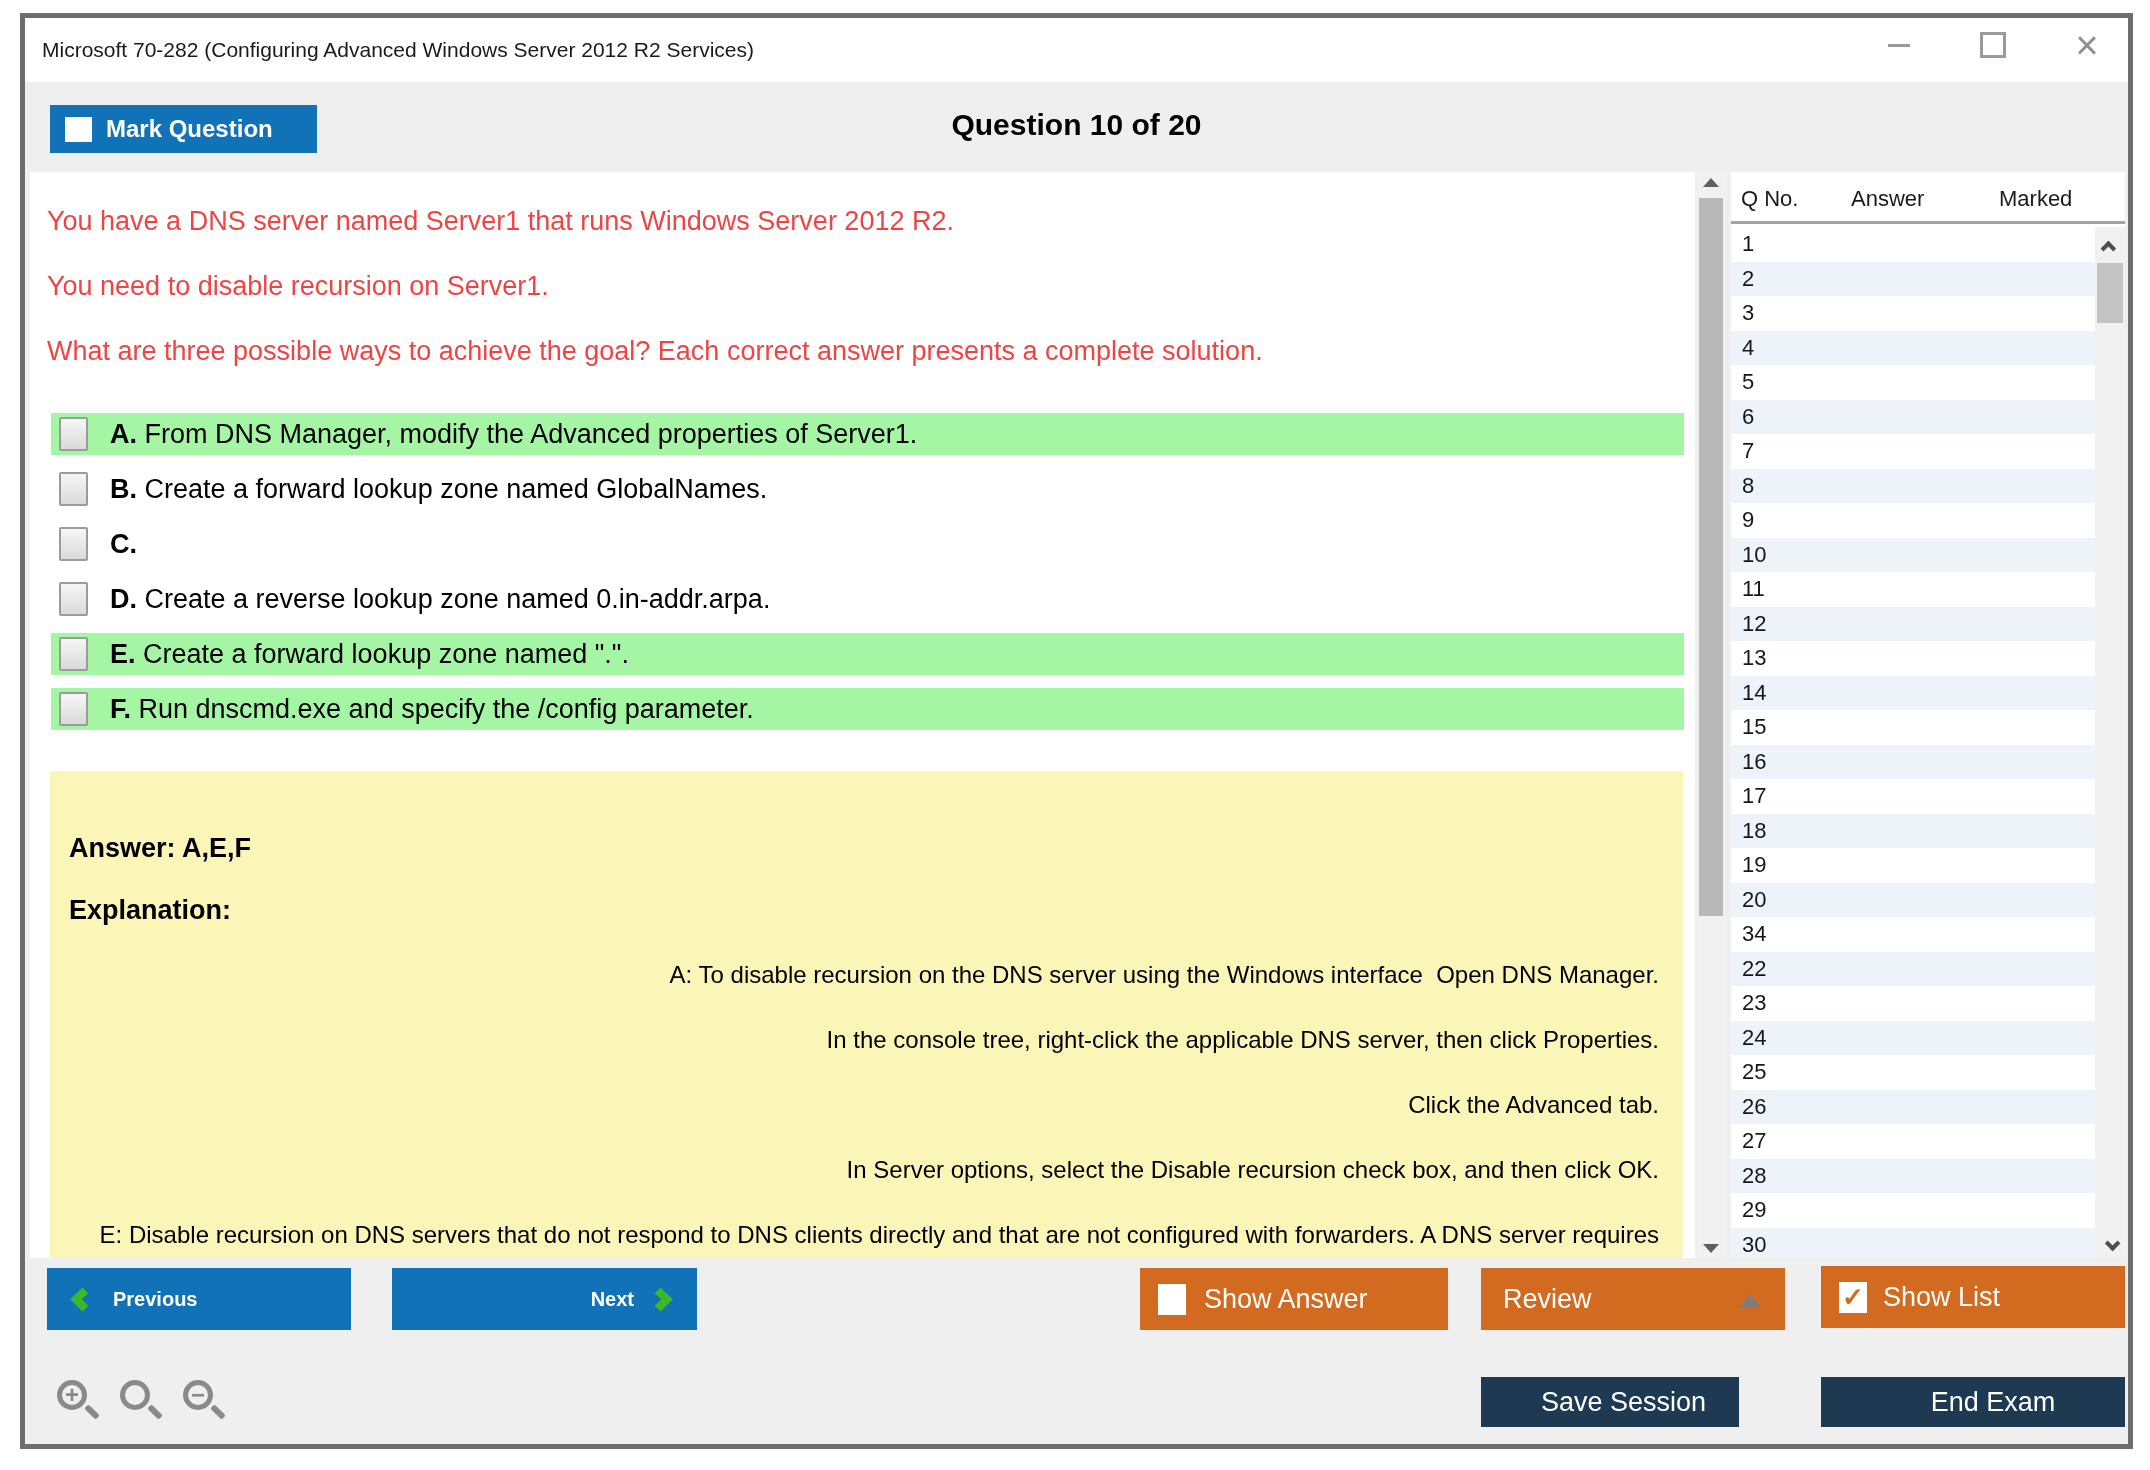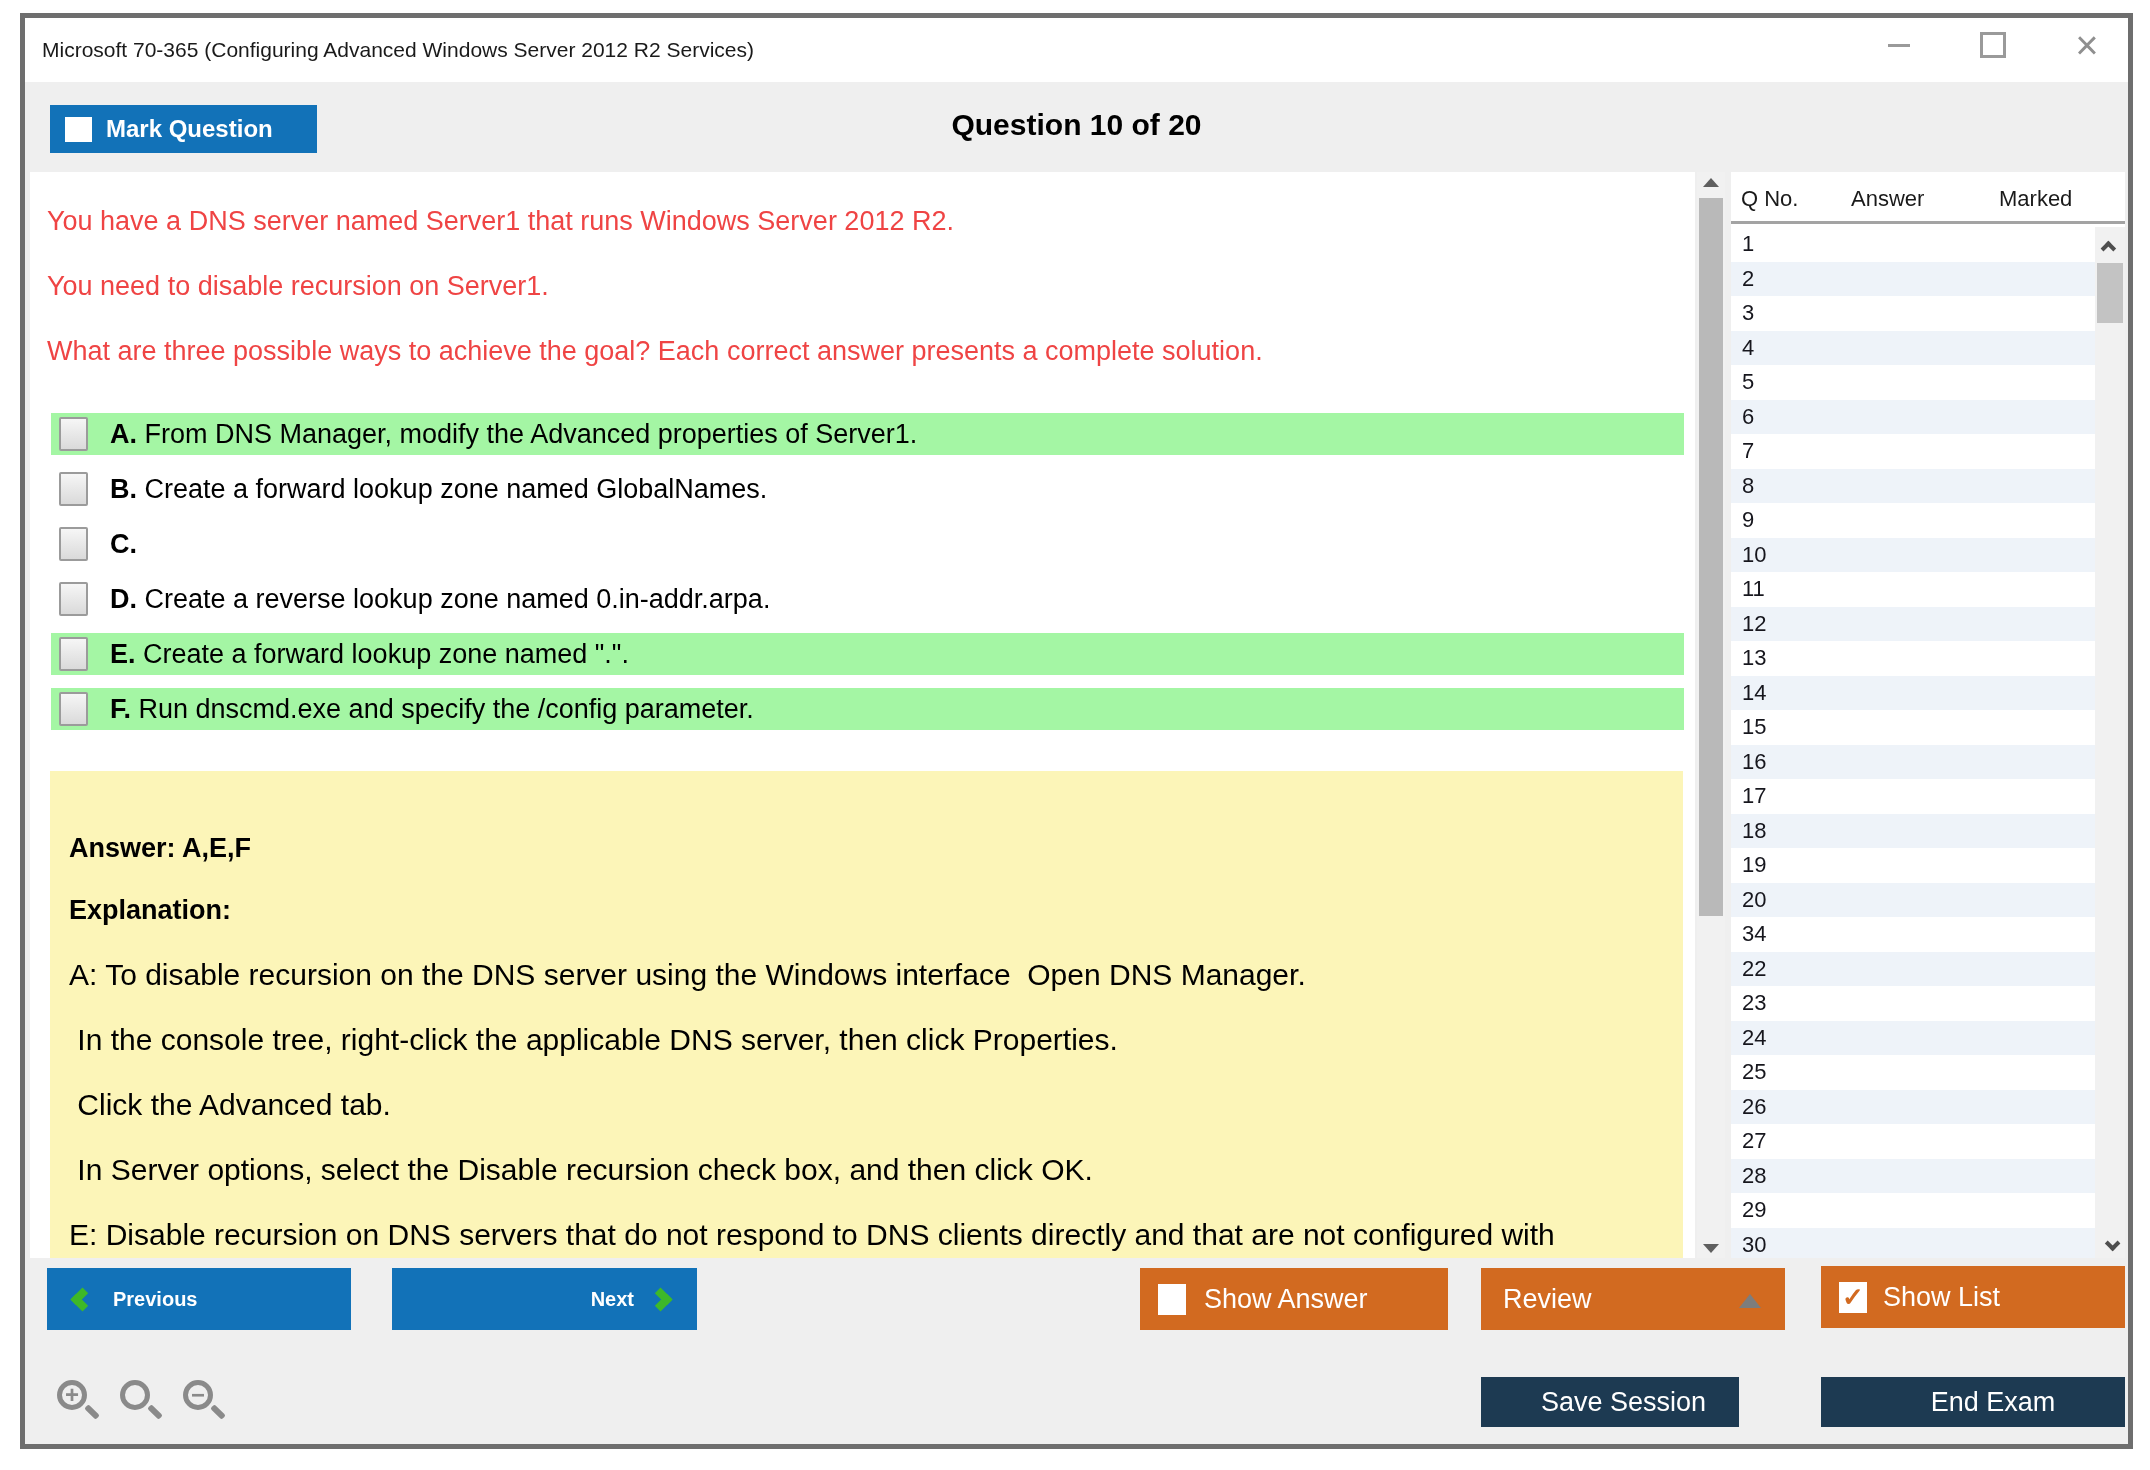--- a/index.html
+++ b/index.html
@@ -33,21 +33,21 @@
   .options-wrap { margin:44px 0 0 21px; width:1633px; }
   .opt-row { height:42px; margin-bottom:13px; display:flex; align-items:center; background:#ffffff; cursor:pointer; }
   .opt-row.green { background:#a4f6a4; }
   .opt-checkbox { width:29px; height:34px; margin-left:8px; border:2px solid #9b9b9b; border-radius:2px;
                   background:linear-gradient(#f6f6f6,#dadada); flex:none; }
   .opt-letter { font-weight:bold; font-size:27px; margin-left:22px; white-space:pre; }
   .opt-text { font-size:27px; white-space:pre; }
 
   .answer-box { margin:41px 0 0 20px; width:1633px; height:700px; background:#fcf5b8; padding:62px 24px 0 19px; }
   .answer-box .ab-bold { font-weight:bold; font-size:27px; margin-bottom:31px; }
-  .answer-box p.expl { font-size:30px; line-height:35px; margin:0 0 30px 0; white-space:pre-wrap; }
+  .answer-box p.expl { font-size:24px; line-height:35px; margin:0 0 30px 0; white-space:pre-wrap;text-align:right; }
 
   
   .main-scroll { position:absolute; left:1672px; top:154px; width:28px; height:1086px; background:#f1f1f1; }
   .ms-up, .ms-down { position:absolute; left:0; width:28px; height:20px; display:flex; align-items:center; justify-content:center; cursor:pointer; }
   .ms-up { top:0; } .ms-down { bottom:0; }
   .tri-up { width:0; height:0; border-left:8px solid transparent; border-right:8px solid transparent; border-bottom:9px solid #5f5f5f; }
   .tri-down { width:0; height:0; border-left:8px solid transparent; border-right:8px solid transparent; border-top:9px solid #5f5f5f; }
   .ms-thumb { position:absolute; left:2px; top:26px; width:24px; height:718px; background:#b9b9b9; cursor:pointer; }
 
   
@@ -97,21 +97,21 @@
   .mag .lens { position:absolute; left:2px; top:2px; width:30px; height:30px; border:5px solid #8a8a8a; border-radius:50%;
                display:flex; align-items:center; justify-content:center; color:#8a8a8a; font-size:24px; font-weight:bold; line-height:1; }
   .mag .handle { position:absolute; left:29px; top:31px; width:16px; height:6px; background:#8a8a8a; transform:rotate(45deg); border-radius:2px; }
 </style>
 </head>
 <body>
 
 <div class="window">
 
   <div class="titlebar">
-    <div class="title-text">Microsoft 70-365 (Configuring Advanced Windows Server 2012 R2 Services)</div>
+    <div class="title-text">Microsoft 70-282 (Configuring Advanced Windows Server 2012 R2 Services)</div>
     <div class="win-controls">
       <div class="wc wc-min"></div>
       <div class="wc wc-max"></div>
       <div class="wc wc-close">×</div>
     </div>
   </div>
 
   <div class="header">
     <div class="btn-mark">
       <span class="mark-box"></span>

